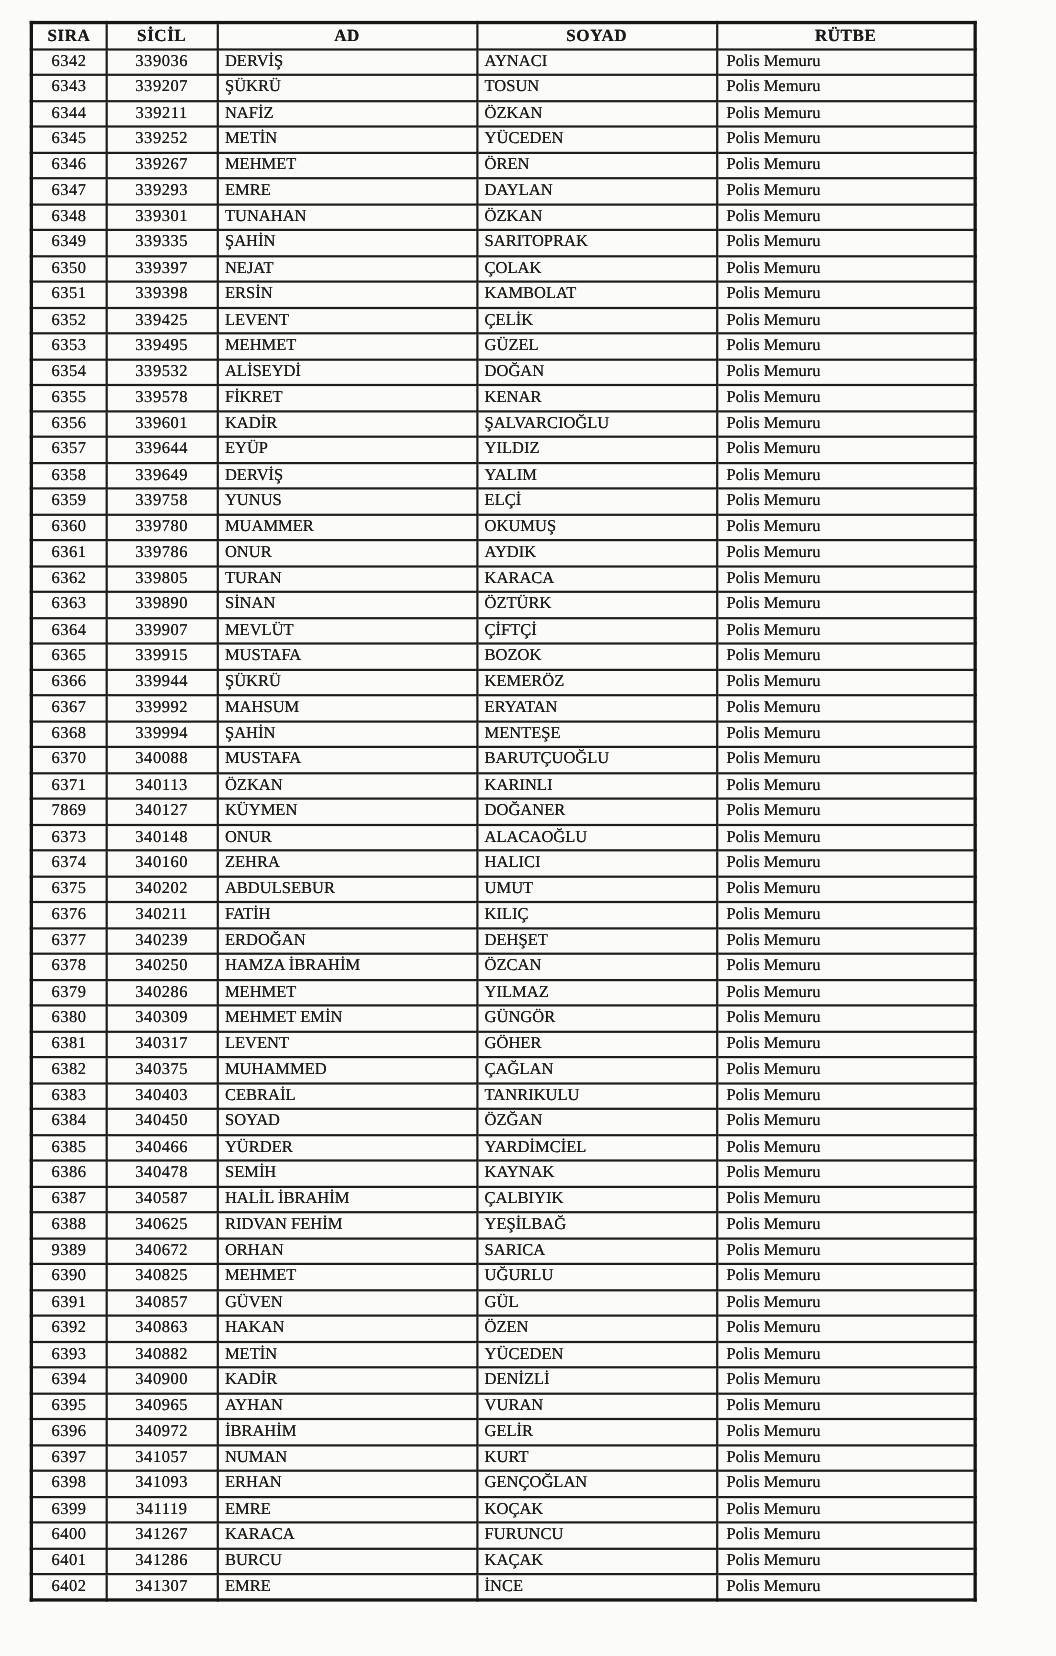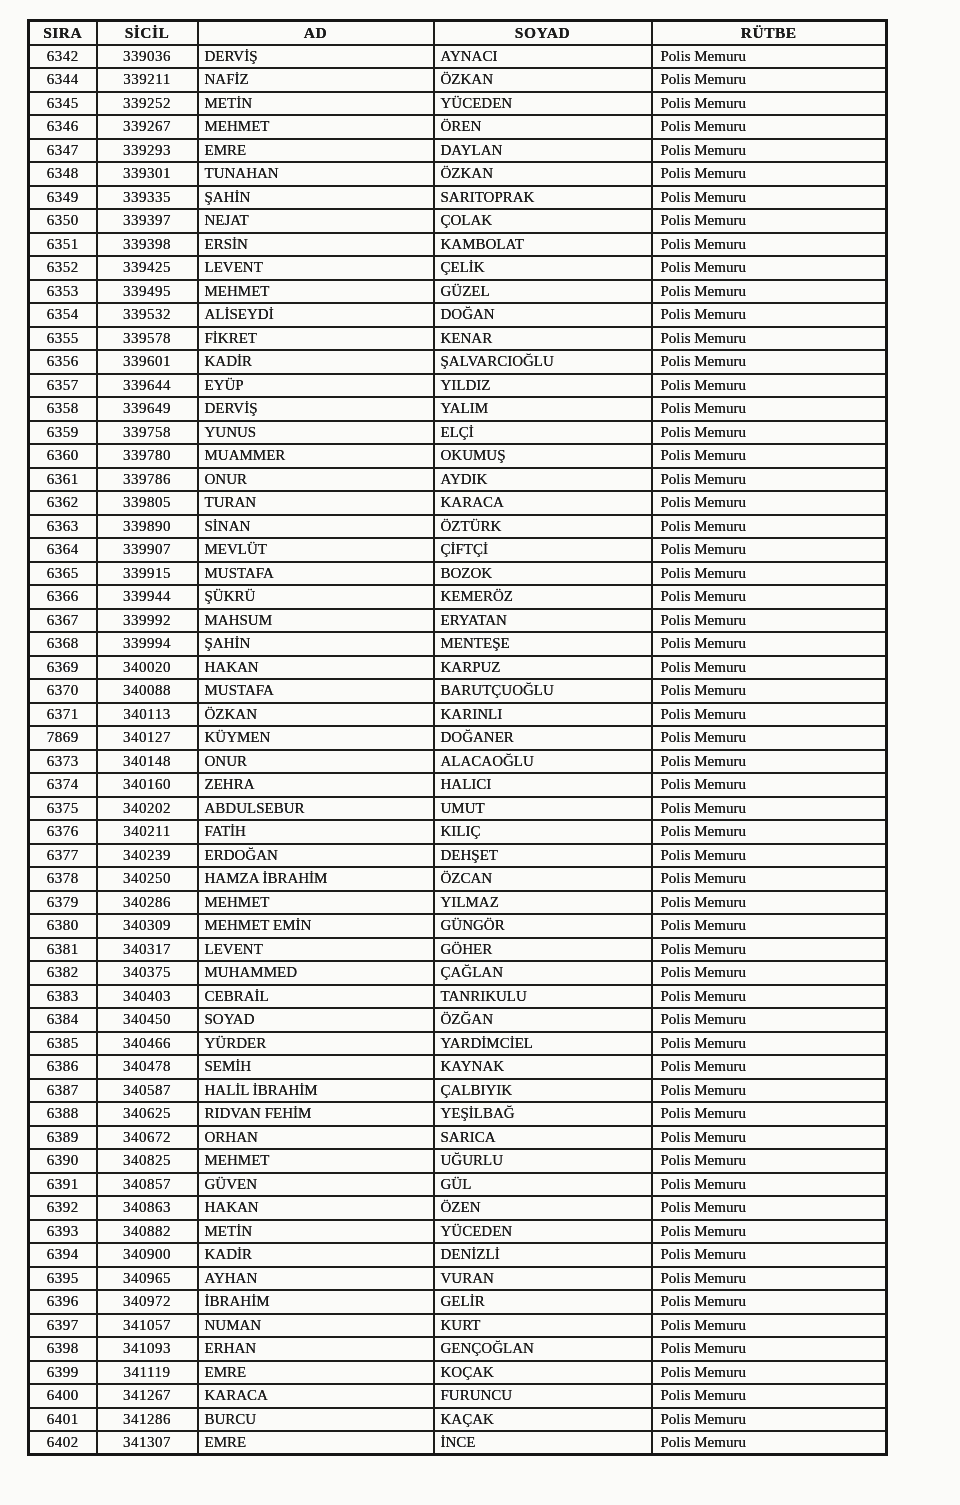--- a/index.html
+++ b/index.html
@@ -87,20 +87,27 @@
     </thead>
     <tbody>
         <tr>
           <td class="num">6342</td>
           <td class="num">339036</td>
           <td class="txt">DERVİŞ</td>
           <td class="txt">AYNACI</td>
           <td class="rank">Polis Memuru</td>
         </tr>
         <tr>
+          <td class="num">6343</td>
+          <td class="num">339207</td>
+          <td class="txt">ŞÜKRÜ</td>
+          <td class="txt">TOSUN</td>
+          <td class="rank">Polis Memuru</td>
+        </tr>
+        <tr>
           <td class="num">6344</td>
           <td class="num">339211</td>
           <td class="txt">NAFİZ</td>
           <td class="txt">ÖZKAN</td>
           <td class="rank">Polis Memuru</td>
         </tr>
         <tr>
           <td class="num">6345</td>
           <td class="num">339252</td>
           <td class="txt">METİN</td>
@@ -262,27 +269,20 @@
           <td class="rank">Polis Memuru</td>
         </tr>
         <tr>
           <td class="num">6368</td>
           <td class="num">339994</td>
           <td class="txt">ŞAHİN</td>
           <td class="txt">MENTEŞE</td>
           <td class="rank">Polis Memuru</td>
         </tr>
         <tr>
-          <td class="num">6369</td>
-          <td class="num">340020</td>
-          <td class="txt">HAKAN</td>
-          <td class="txt">KARPUZ</td>
-          <td class="rank">Polis Memuru</td>
-        </tr>
-        <tr>
           <td class="num">6370</td>
           <td class="num">340088</td>
           <td class="txt">MUSTAFA</td>
           <td class="txt">BARUTÇUOĞLU</td>
           <td class="rank">Polis Memuru</td>
         </tr>
         <tr>
           <td class="num">6371</td>
           <td class="num">340113</td>
           <td class="txt">ÖZKAN</td>
@@ -402,21 +402,21 @@
           <td class="rank">Polis Memuru</td>
         </tr>
         <tr>
           <td class="num">6388</td>
           <td class="num">340625</td>
           <td class="txt">RIDVAN FEHİM</td>
           <td class="txt">YEŞİLBAĞ</td>
           <td class="rank">Polis Memuru</td>
         </tr>
         <tr>
-          <td class="num">6389</td>
+          <td class="num">9389</td>
           <td class="num">340672</td>
           <td class="txt">ORHAN</td>
           <td class="txt">SARICA</td>
           <td class="rank">Polis Memuru</td>
         </tr>
         <tr>
           <td class="num">6390</td>
           <td class="num">340825</td>
           <td class="txt">MEHMET</td>
           <td class="txt">UĞURLU</td>

